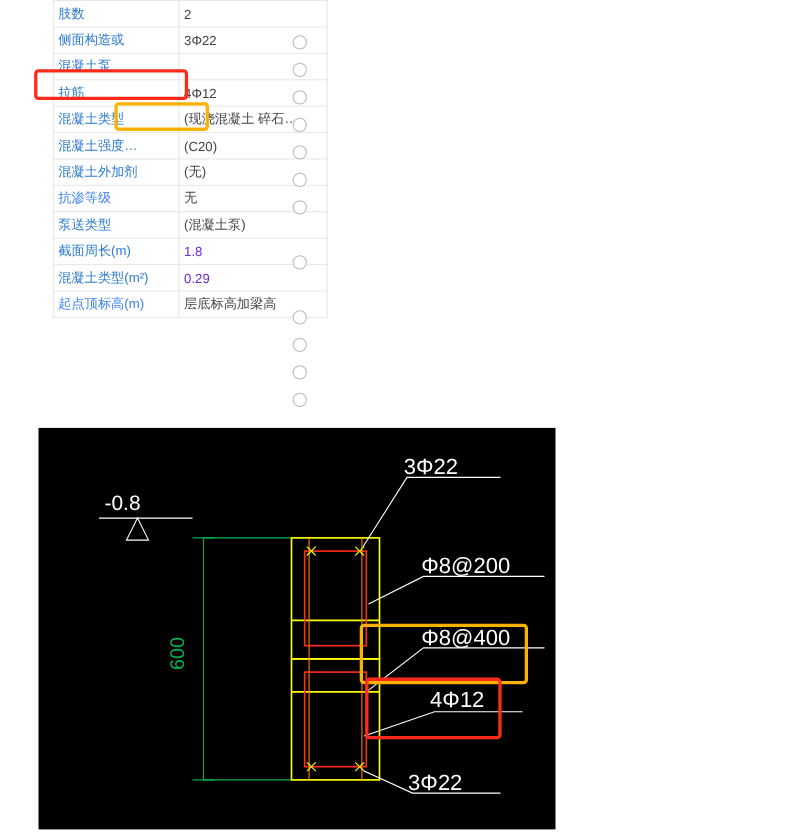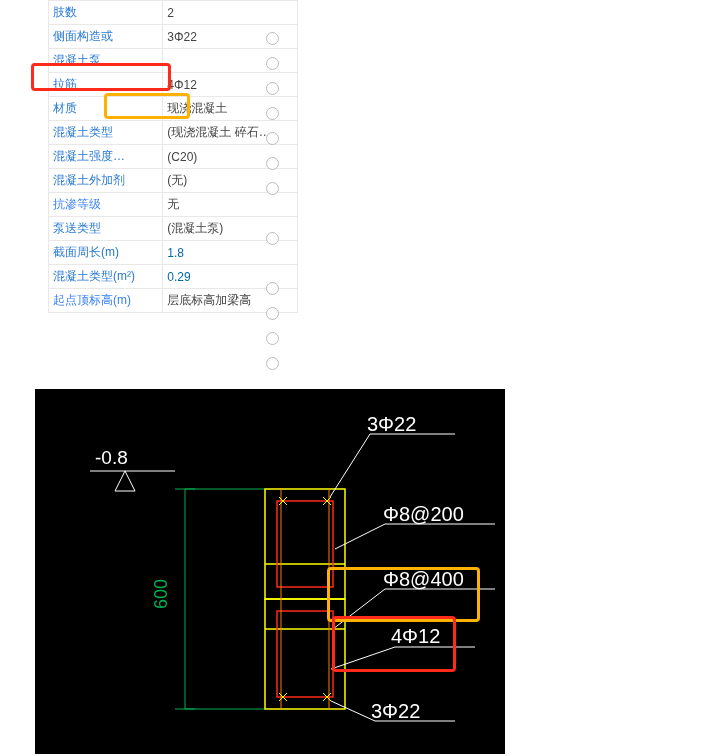--- a/index.html
+++ b/index.html
@@ -38,21 +38,21 @@
     white-space: nowrap;
   }
   .prop-table td.lbl.black { color: #3b82f6; }
   .prop-table td.val {
     width: 110px;
     color: #444;
     font-size: 12px;
     white-space: nowrap;
     overflow: hidden;
   }
-  .prop-table td.val.gray { color: #0369a1; }
+  .prop-table td.val.gray { color: #6d28d9; }
   .radio-col {
     position: absolute;
     left: 266px;
     top: 0;
     width: 24px;
   }
   .radio-dot {
     position: absolute;
     width: 11px;
     height: 11px;
@@ -111,24 +111,20 @@
           <td class="lbl">侧面构造或</td>
           <td class="val">3Φ22</td>
         </tr>
         <tr>
           <td class="lbl">混凝土泵</td>
           <td class="val"></td>
         </tr>
         <tr>
           <td class="lbl">拉筋</td>
           <td class="val">4Φ12</td>
-        </tr>
-        <tr>
-          <td class="lbl">材质</td>
-          <td class="val">现浇混凝土</td>
         </tr>
         <tr>
           <td class="lbl">混凝土类型</td>
           <td class="val">(现浇混凝土   碎石…</td>
         </tr>
         <tr>
           <td class="lbl">混凝土强度…</td>
           <td class="val">(C20)</td>
         </tr>
         <tr>

